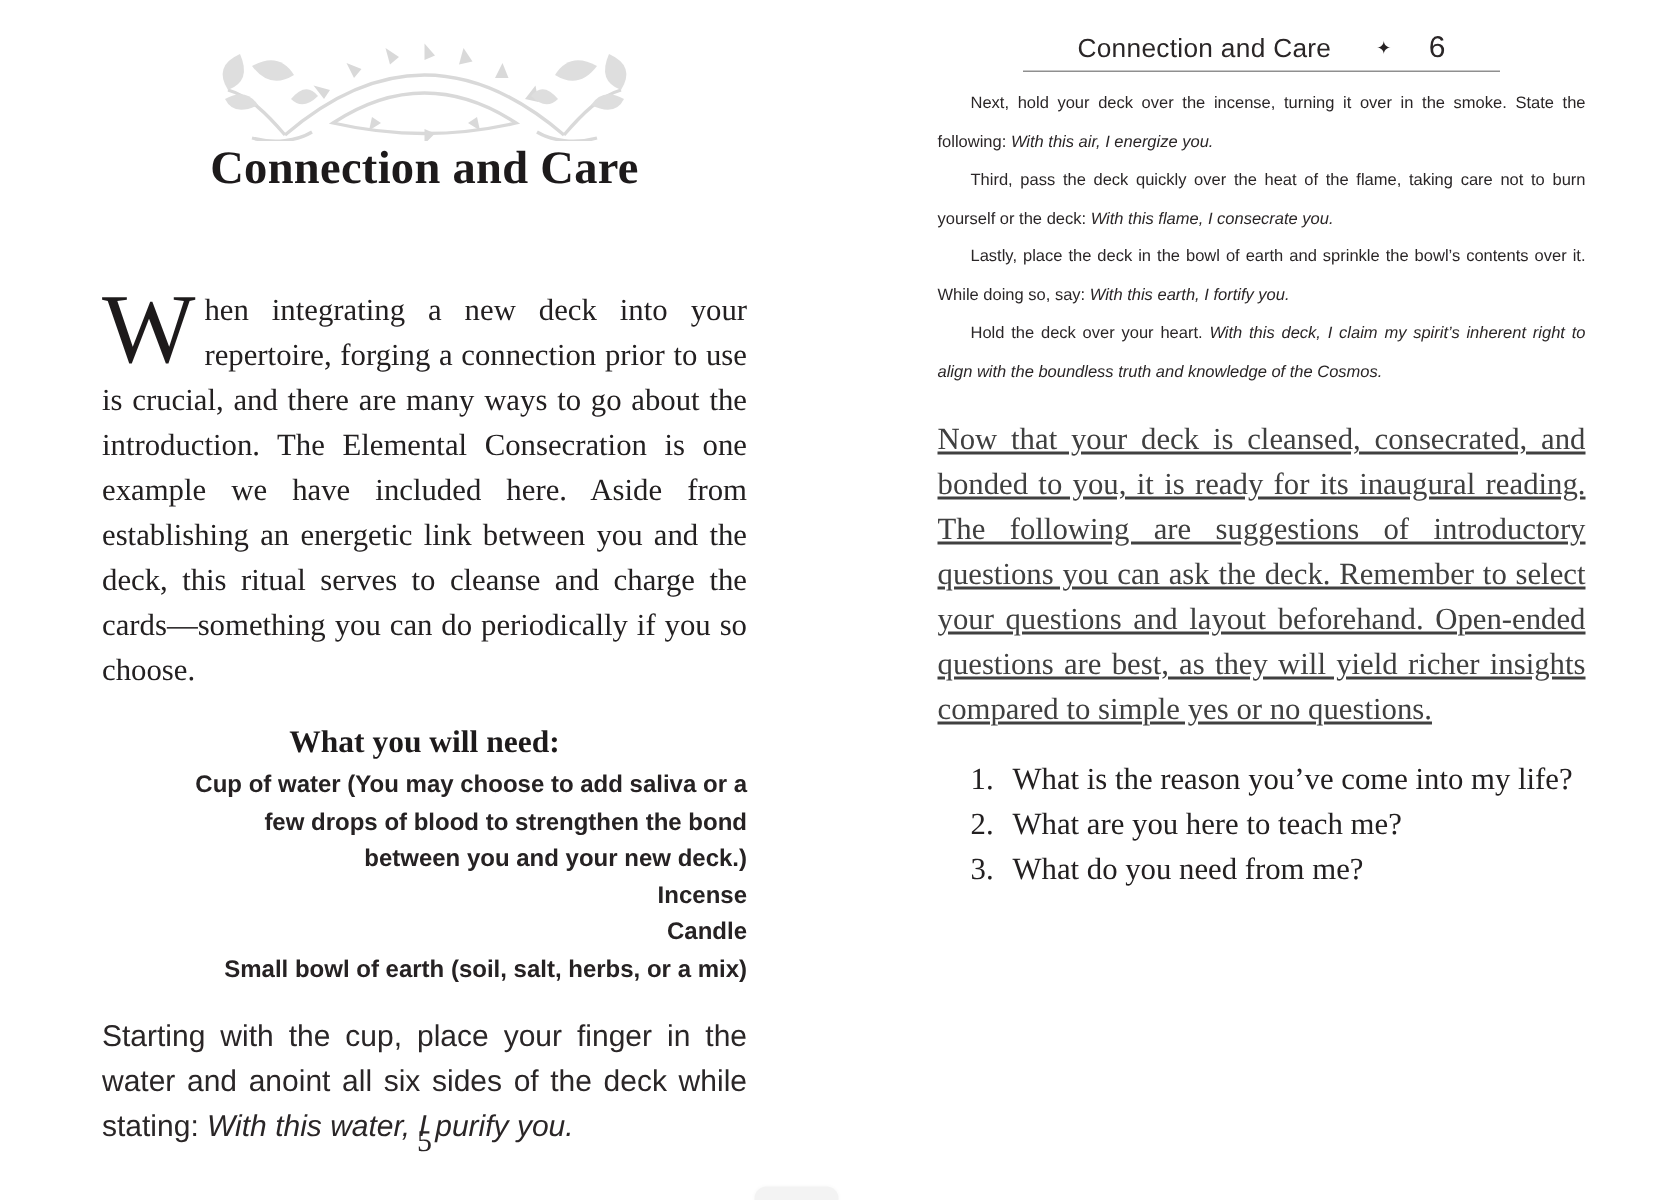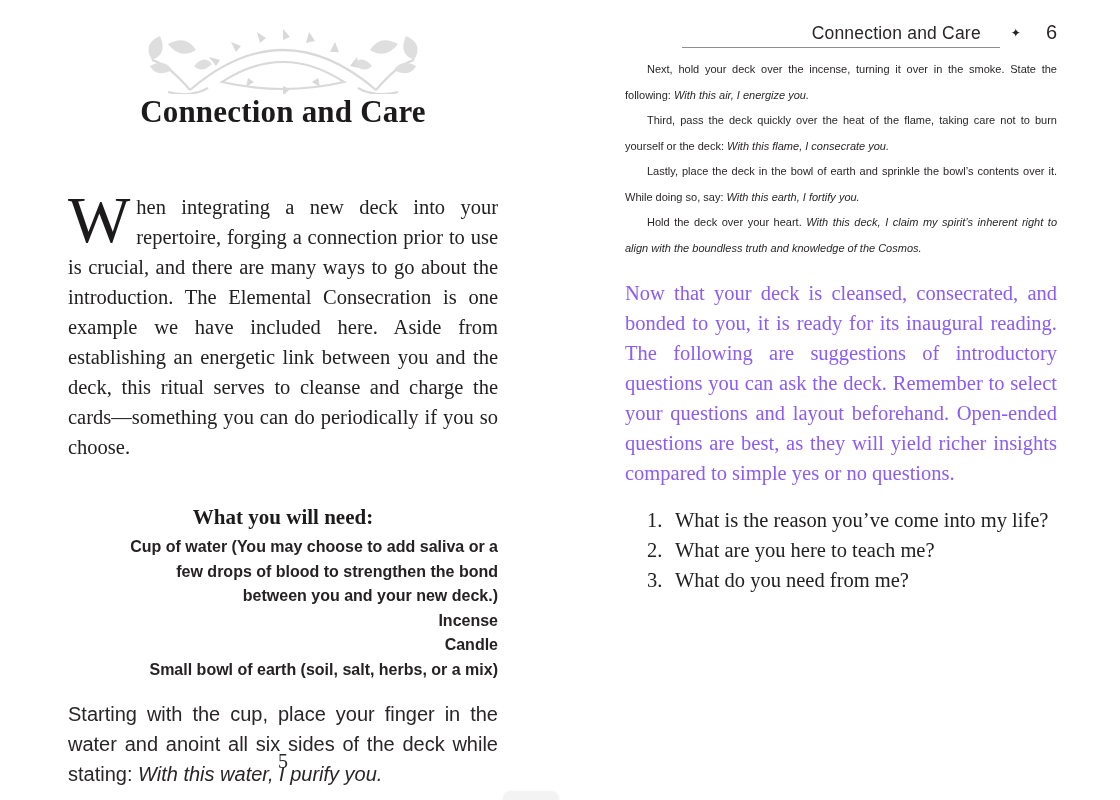--- a/index.html
+++ b/index.html
@@ -37,21 +37,21 @@
     float: left;
     font-family: "Liberation Serif", serif;
     font-size: 66px;
     line-height: 52px;
     padding-right: 6px;
     padding-top: 2px;
     color: #1d1a1b;
   }
 
   .need-heading {
-    margin-top: 42px;
+    margin-top: 19px;
     font-family: "Liberation Serif", serif;
     font-weight: bold;
     font-size: 21px;
     line-height: 26px;
     text-align: center;
     color: #1d1a1b;
   }
 
   .supplies { list-style: none; margin-top: 5px; }
   .supplies li {
@@ -80,21 +80,21 @@
     top: 750px;
     text-align: center;
     font-family: "Liberation Serif", serif;
     font-size: 20px;
     color: #2a2627;
   }
 
   
   .running-head {
     padding-top: 21px;
-    text-align: right;
+    text-align: center;
     white-space: nowrap;
   }
   .running-head .head-title {
     font-family: "Liberation Sans", sans-serif;
     font-size: 17.5px;
     color: #2a2627;
     letter-spacing: 0.2px;
   }
   .running-head .head-diamond {
     font-size: 12px;
@@ -123,21 +123,22 @@
     text-align: justify;
     text-indent: 22px;
     color: #2a2627;
   }
 
   .closing-para {
     margin-top: 17px;
     font-size: 20.5px;
     line-height: 30px;
     text-align: justify;
-    color: #8b5cf6;
+    color: #404040;
+    text-decoration: underline;
   }
 
   .questions { list-style: none; margin-top: 17px; }
   .questions li {
     font-size: 20.5px;
     line-height: 30px;
     color: #232021;
     display: flex;
   }
   .questions .qnum {

